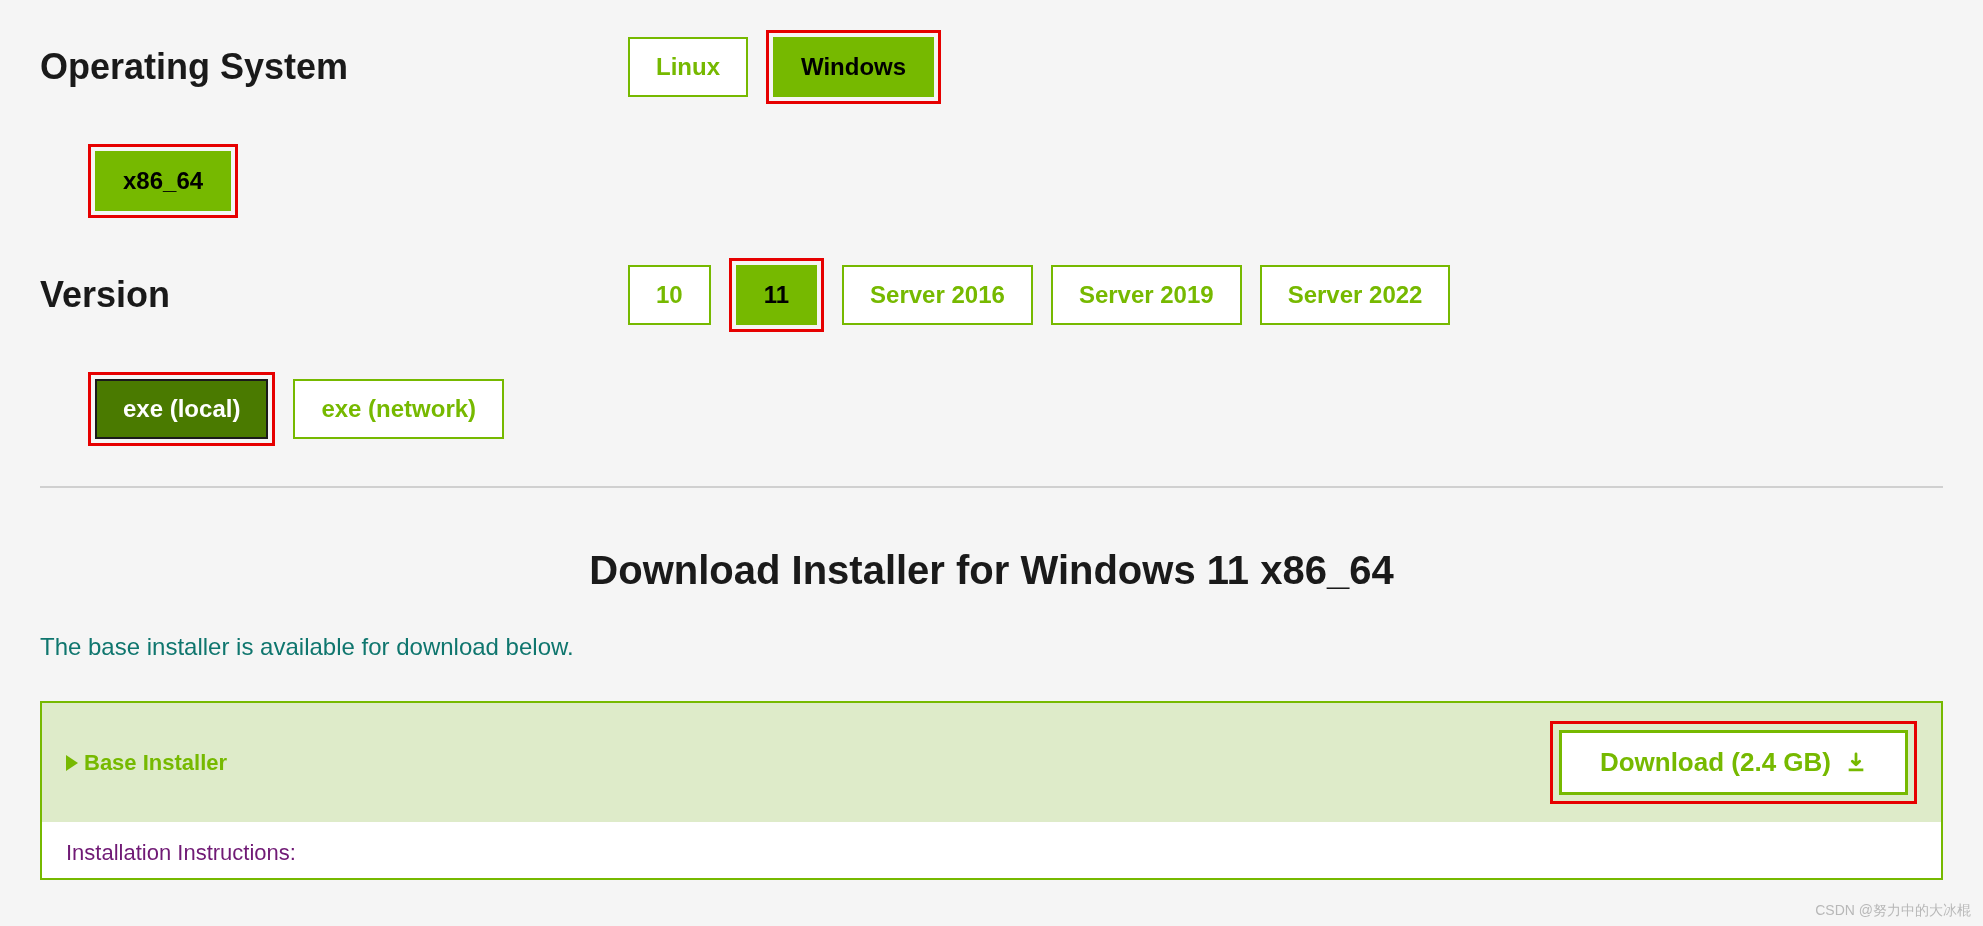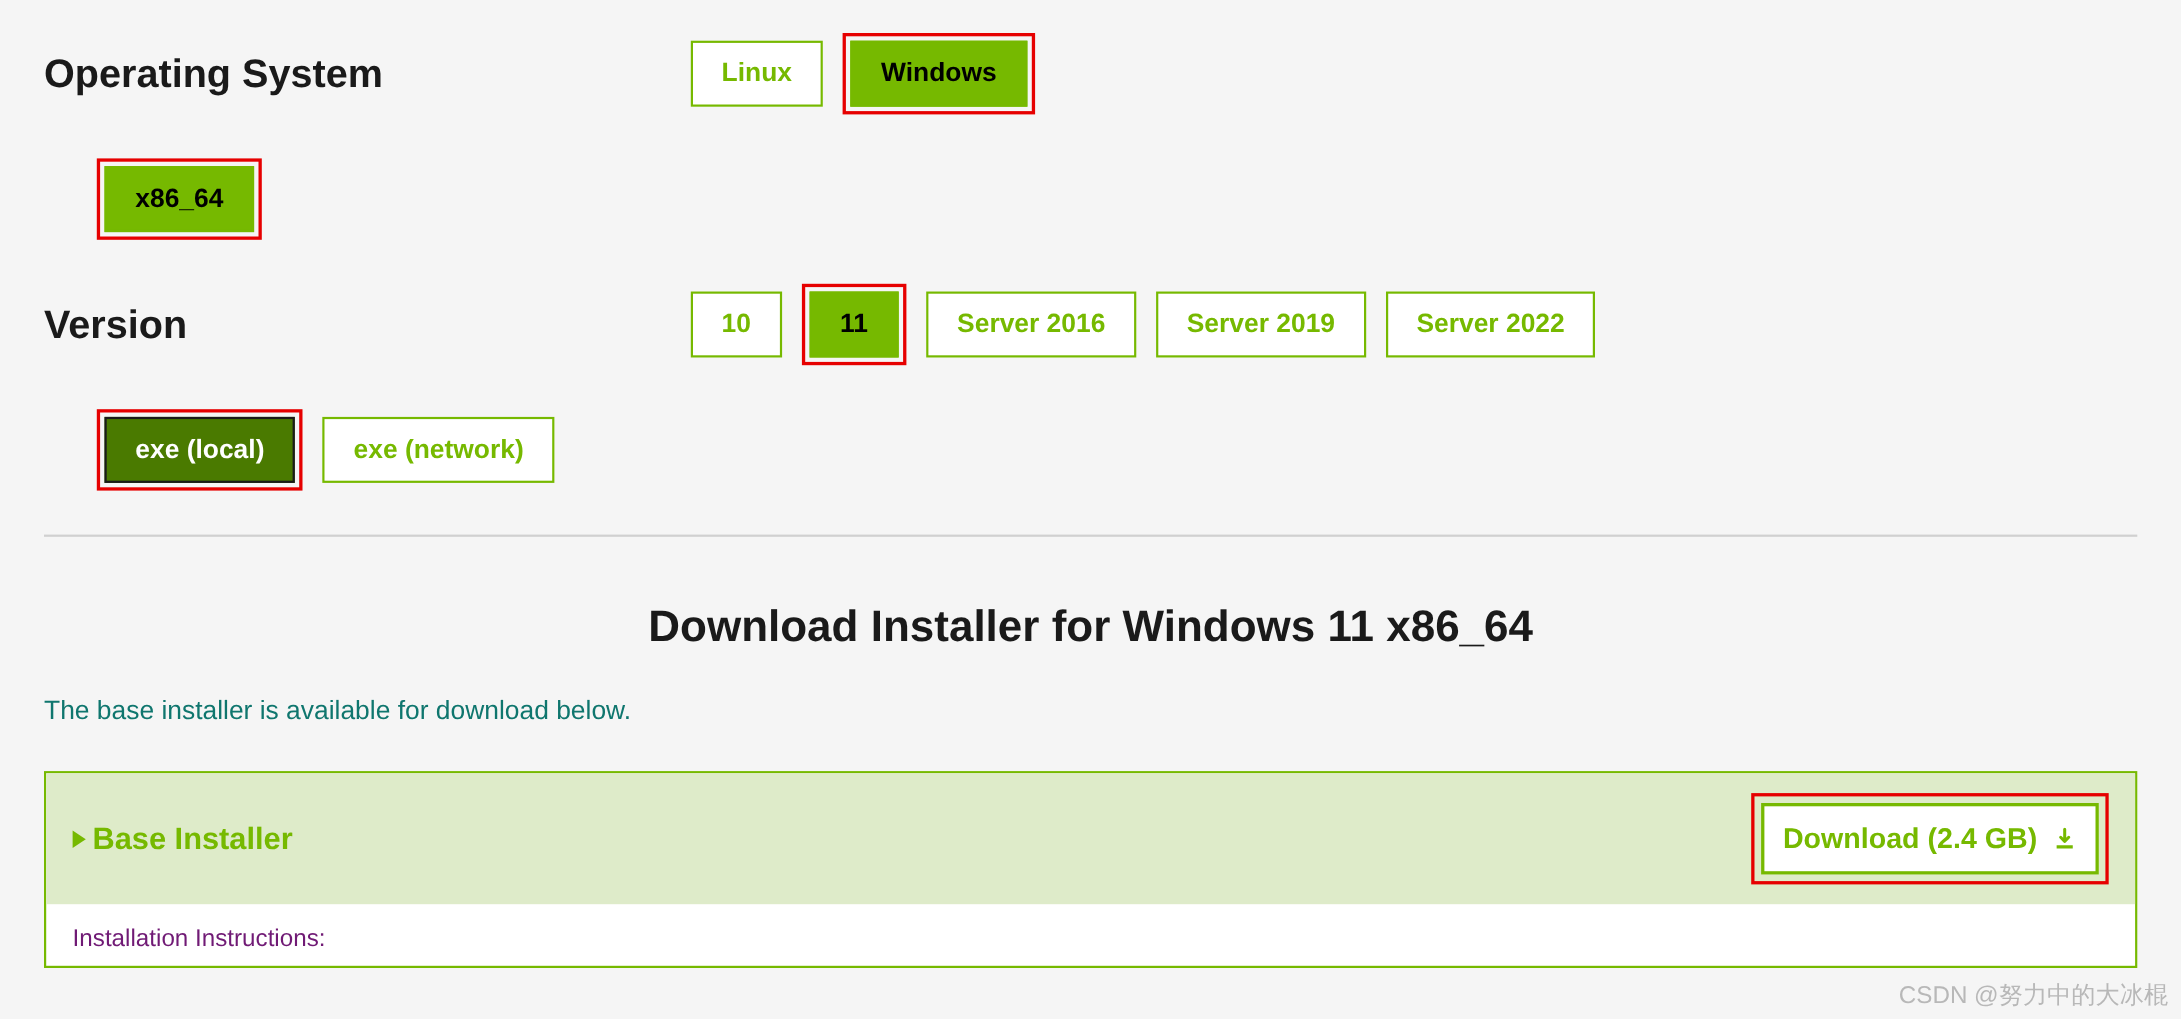--- a/index.html
+++ b/index.html
@@ -79,21 +79,21 @@
       display: flex;
       align-items: center;
       justify-content: space-between;
       padding: 18px 24px;
     }
     .installer-title-wrap {
       display: flex;
       align-items: center;
       gap: 6px;
       color: #76b900;
-      font-size: 28px;
+      font-size: 22px;
       font-weight: 700;
     }
     .chevron {
       display: inline-block;
       width: 0;
       height: 0;
       border-top: 8px solid transparent;
       border-bottom: 8px solid transparent;
       border-left: 12px solid #76b900;
     }
@@ -101,42 +101,42 @@
       border: 3px solid #e60000;
       padding: 6px;
       display: inline-flex;
     }
     .download-btn {
       background: #ffffff;
       border: 3px solid #76b900;
       color: #76b900;
       font-size: 26px;
       font-weight: 700;
-      padding: 14px 17px;
+      padding: 14px 38px;
       cursor: pointer;
       display: inline-flex;
       align-items: center;
       gap: 14px;
       font-family: inherit;
     }
     .download-icon {
       width: 22px;
       height: 22px;
       fill: #76b900;
     }
     .install-instructions {
       padding: 18px 24px 12px 24px;
       font-size: 22px;
       color: #701a75;
     }
     .watermark {
       position: fixed;
       bottom: 6px;
       right: 12px;
-      font-size: 22px;
+      font-size: 14px;
       color: #b8b8b8;
       font-weight: 400;
     }
   </style>
 </head>
 <body>
 
 <div class="selector-row">
   <div class="selector-label">Operating System</div>
   <div class="options">

